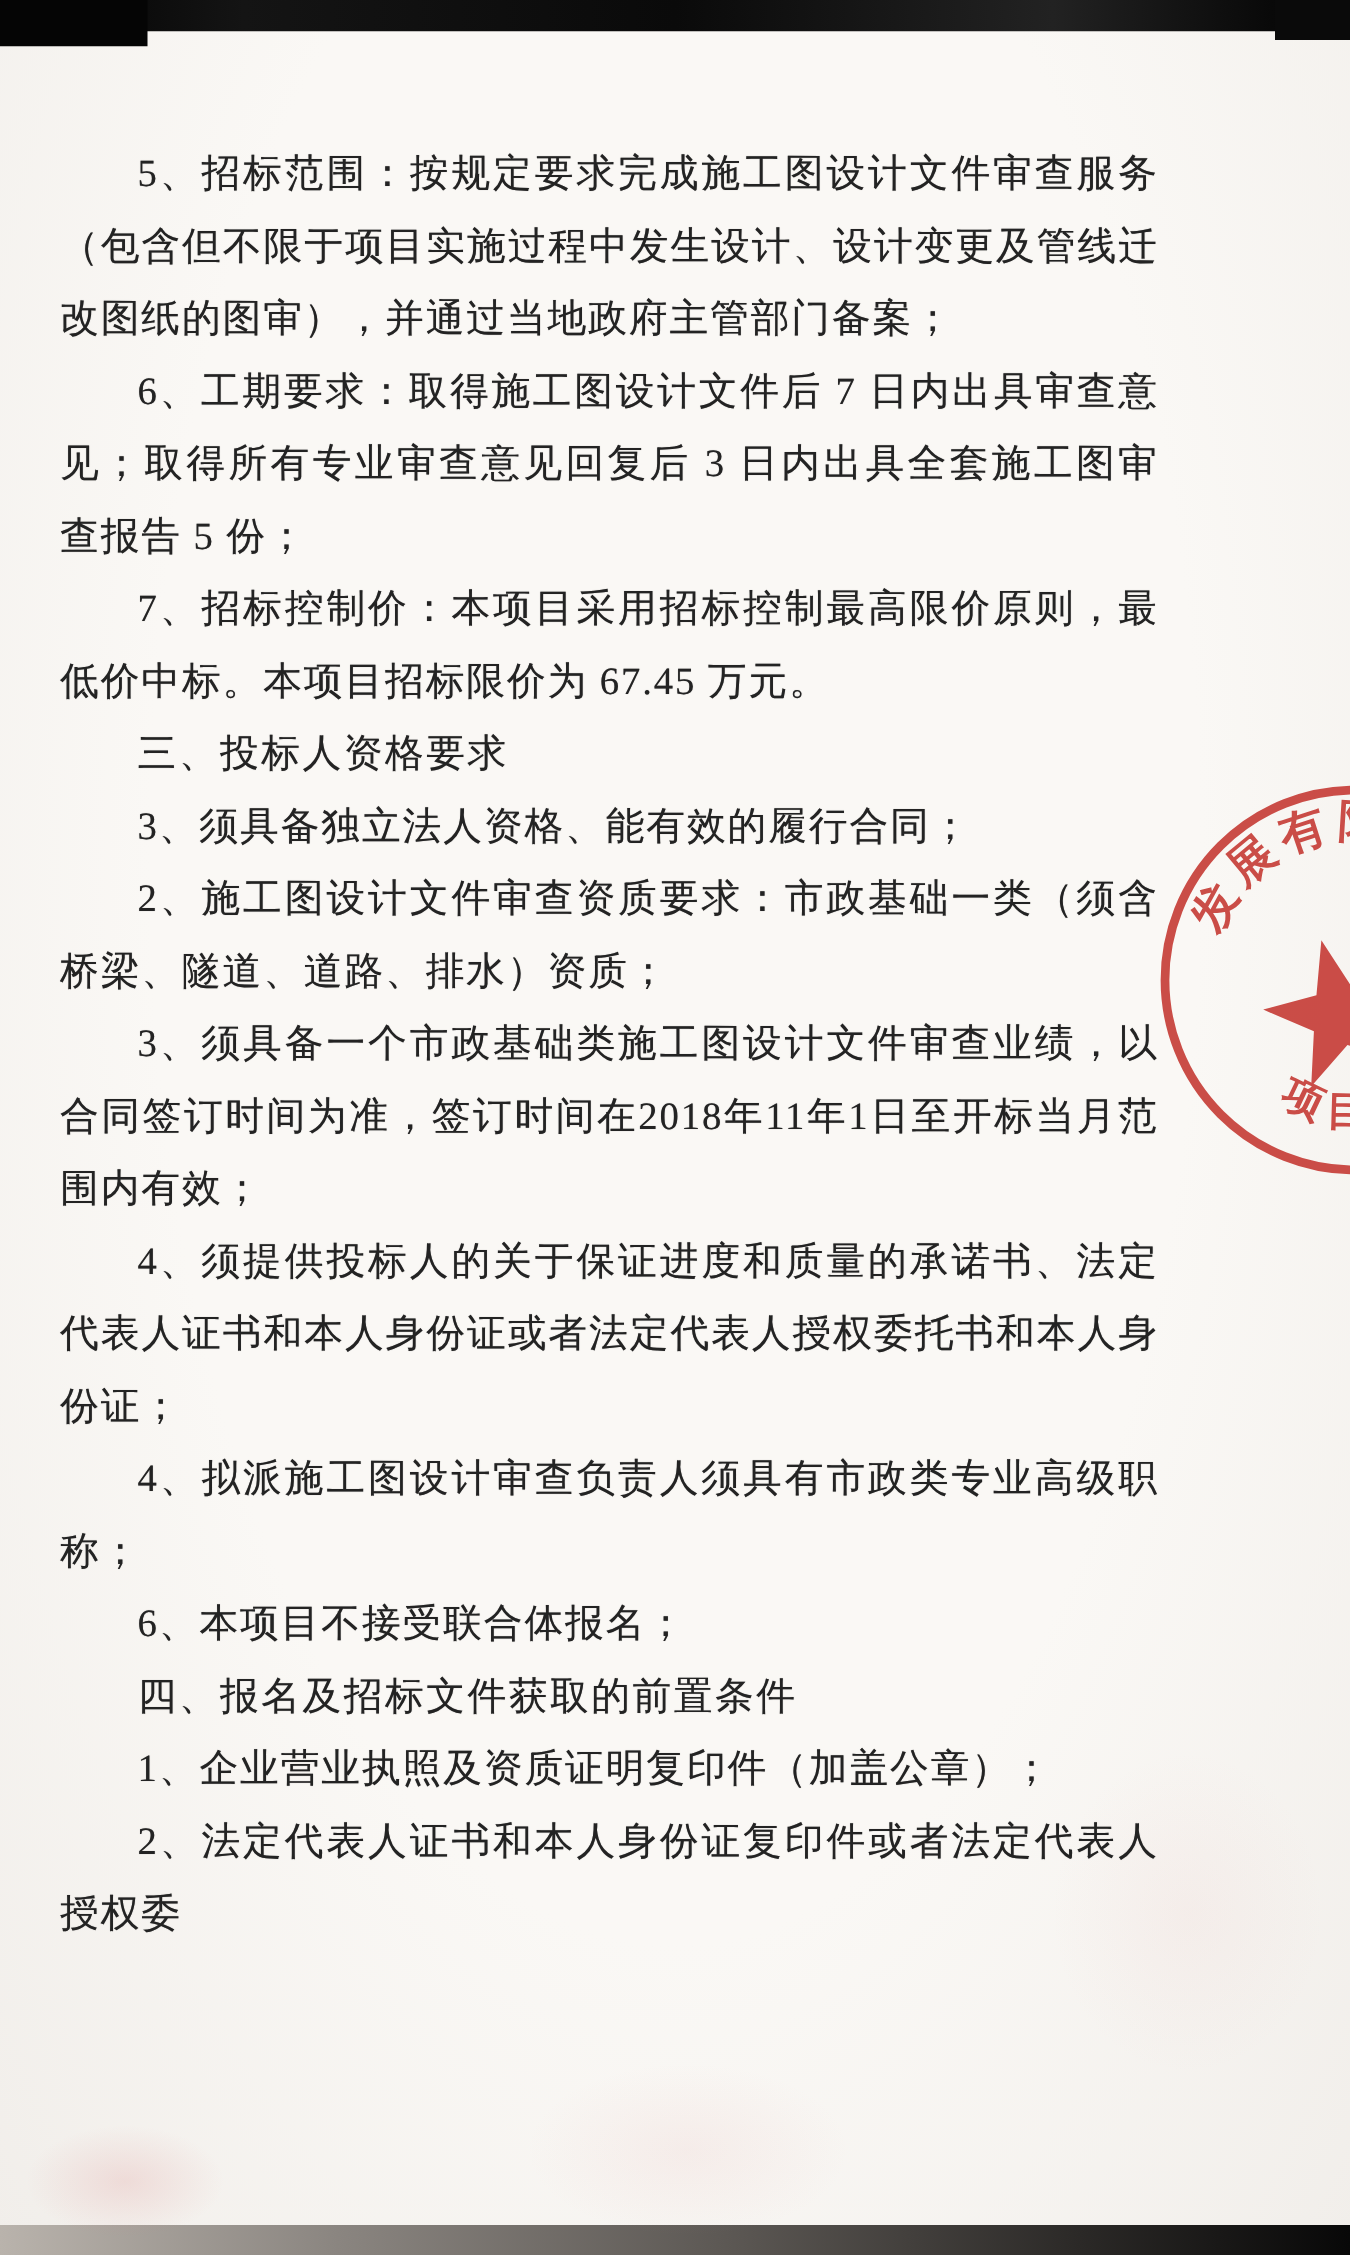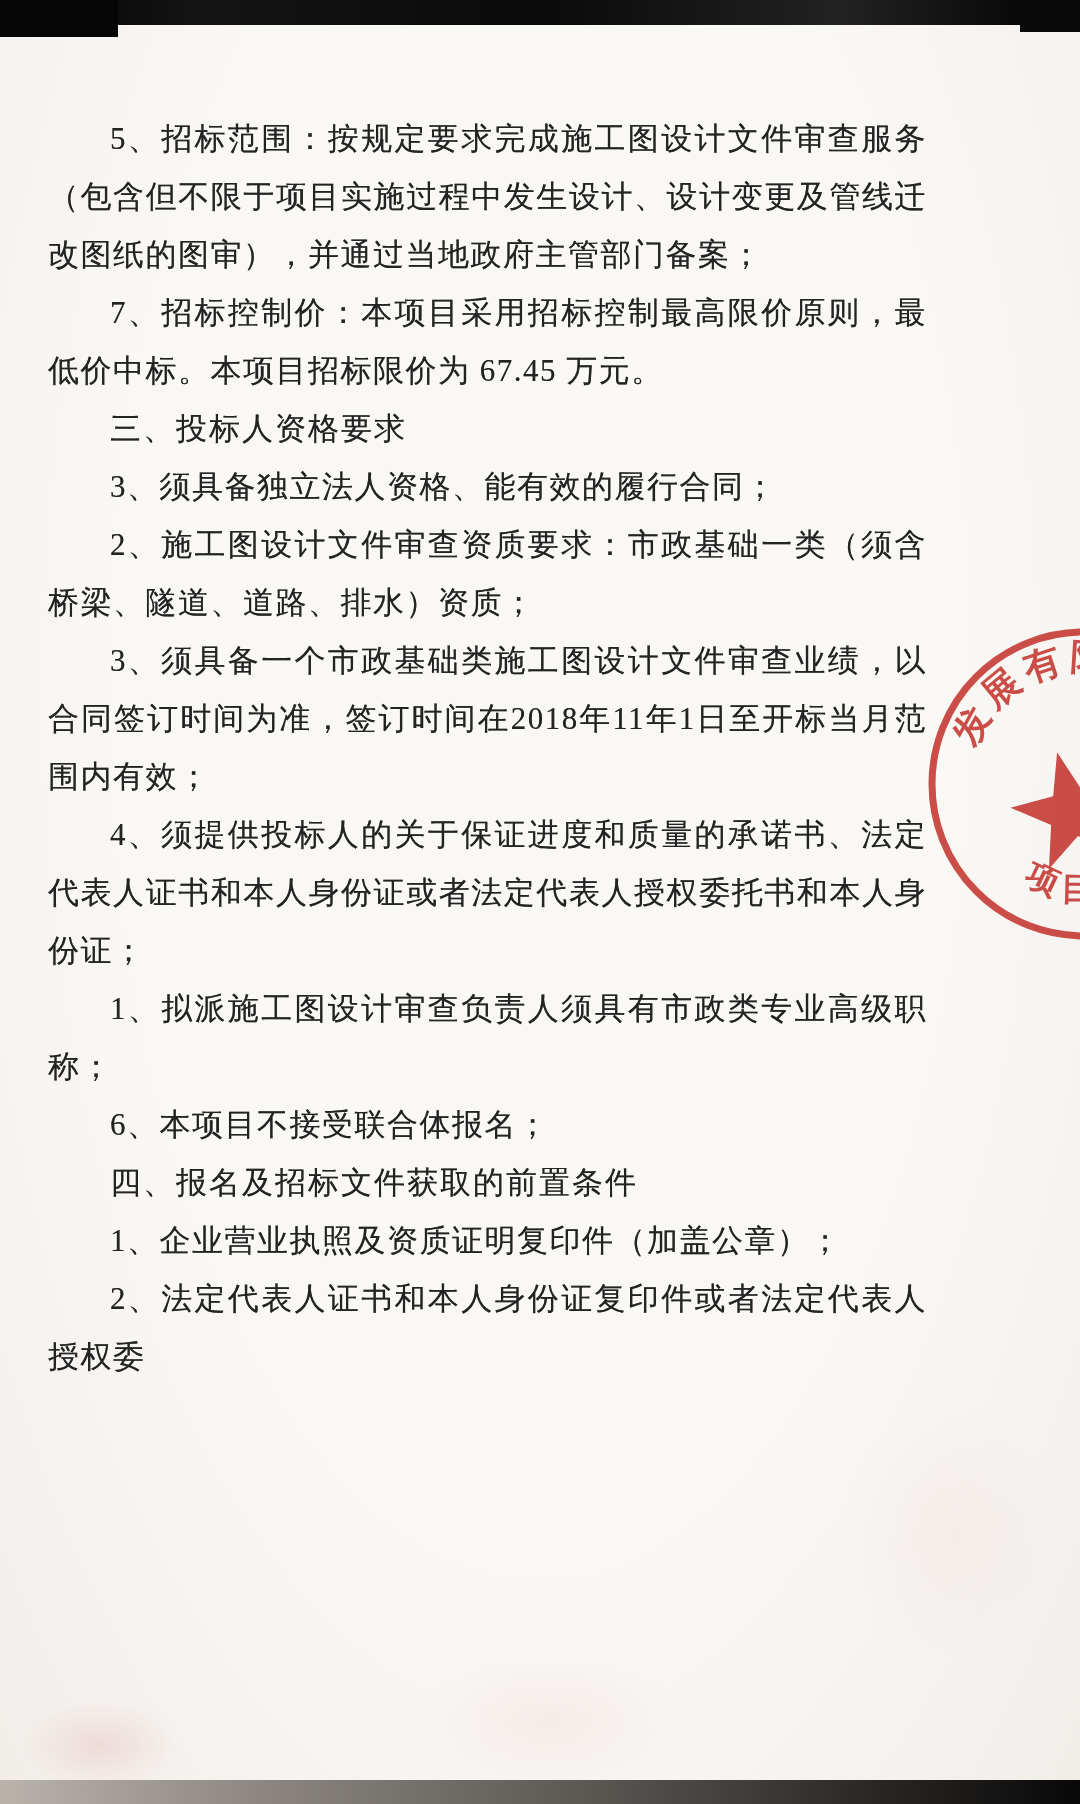--- a/index.html
+++ b/index.html
@@ -83,27 +83,28 @@
 <div class="scan-bar-top"></div>
 <div class="scan-corner-tl"></div>
 <div class="scan-corner-tr"></div>
 <div class="scan-bar-bottom"></div>
 <div class="smudge s1"></div>
 <div class="smudge s2"></div>
 <div class="smudge s3"></div>
 
 <div class="doc">
     <p class="body-para">5、招标范围：按规定要求完成施工图设计文件审查服务（包含但不限于项目实施过程中发生设计、设计变更及管线迁改图纸的图审），并通过当地政府主管部门备案；</p>
+    <p class="body-para">6、工期要求：取得施工图设计文件后 7 日内出具审查意见；取得所有专业审查意见回复后 3 日内出具全套施工图审查报告 5 份；</p>
     <p class="body-para">7、招标控制价：本项目采用招标控制最高限价原则，最低价中标。本项目招标限价为 67.45 万元。</p>
     <p class="heading">三、投标人资格要求</p>
     <p class="body-para">3、须具备独立法人资格、能有效的履行合同；</p>
     <p class="body-para">2、施工图设计文件审查资质要求：市政基础一类（须含桥梁、隧道、道路、排水）资质；</p>
     <p class="body-para">3、须具备一个市政基础类施工图设计文件审查业绩，以合同签订时间为准，签订时间在2018年11年1日至开标当月范围内有效；</p>
     <p class="body-para">4、须提供投标人的关于保证进度和质量的承诺书、法定代表人证书和本人身份证或者法定代表人授权委托书和本人身份证；</p>
-    <p class="body-para">1、拟派施工图设计审查负责人须具有市政类专业高级职称；</p>
+    <p class="body-para">4、拟派施工图设计审查负责人须具有市政类专业高级职称；</p>
     <p class="body-para">6、本项目不接受联合体报名；</p>
     <p class="heading">四、报名及招标文件获取的前置条件</p>
     <p class="body-para">1、企业营业执照及资质证明复印件（加盖公章）；</p>
     <p class="body-para">2、法定代表人证书和本人身份证复印件或者法定代表人授权委</p>
   </div>
 
 <svg class="stamp" viewBox="0 0 400 400" opacity="0.87">
   <defs>
     <path id="arcTop" d="M 58 172 A 114 114 0 0 1 286 172"></path>
     <path id="arcBottom" d="M 76 210 A 98 98 0 0 0 268 210"></path>

